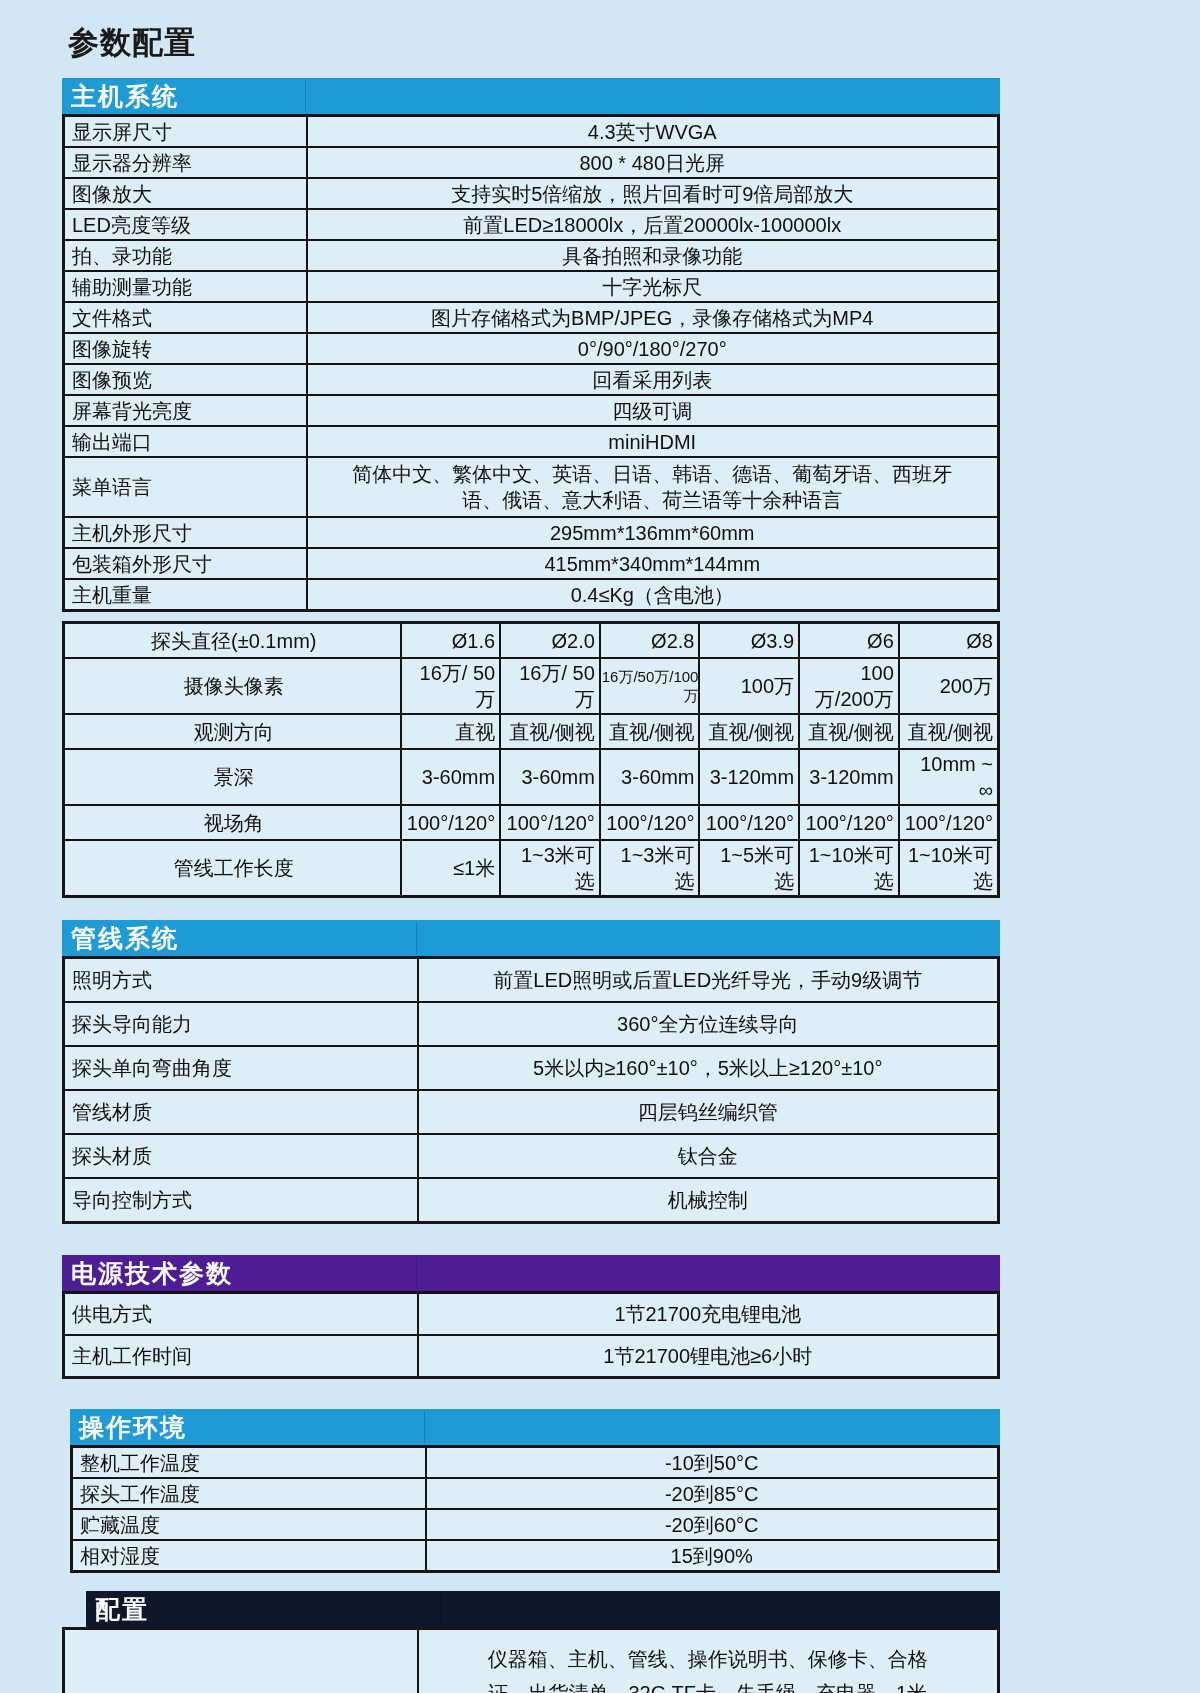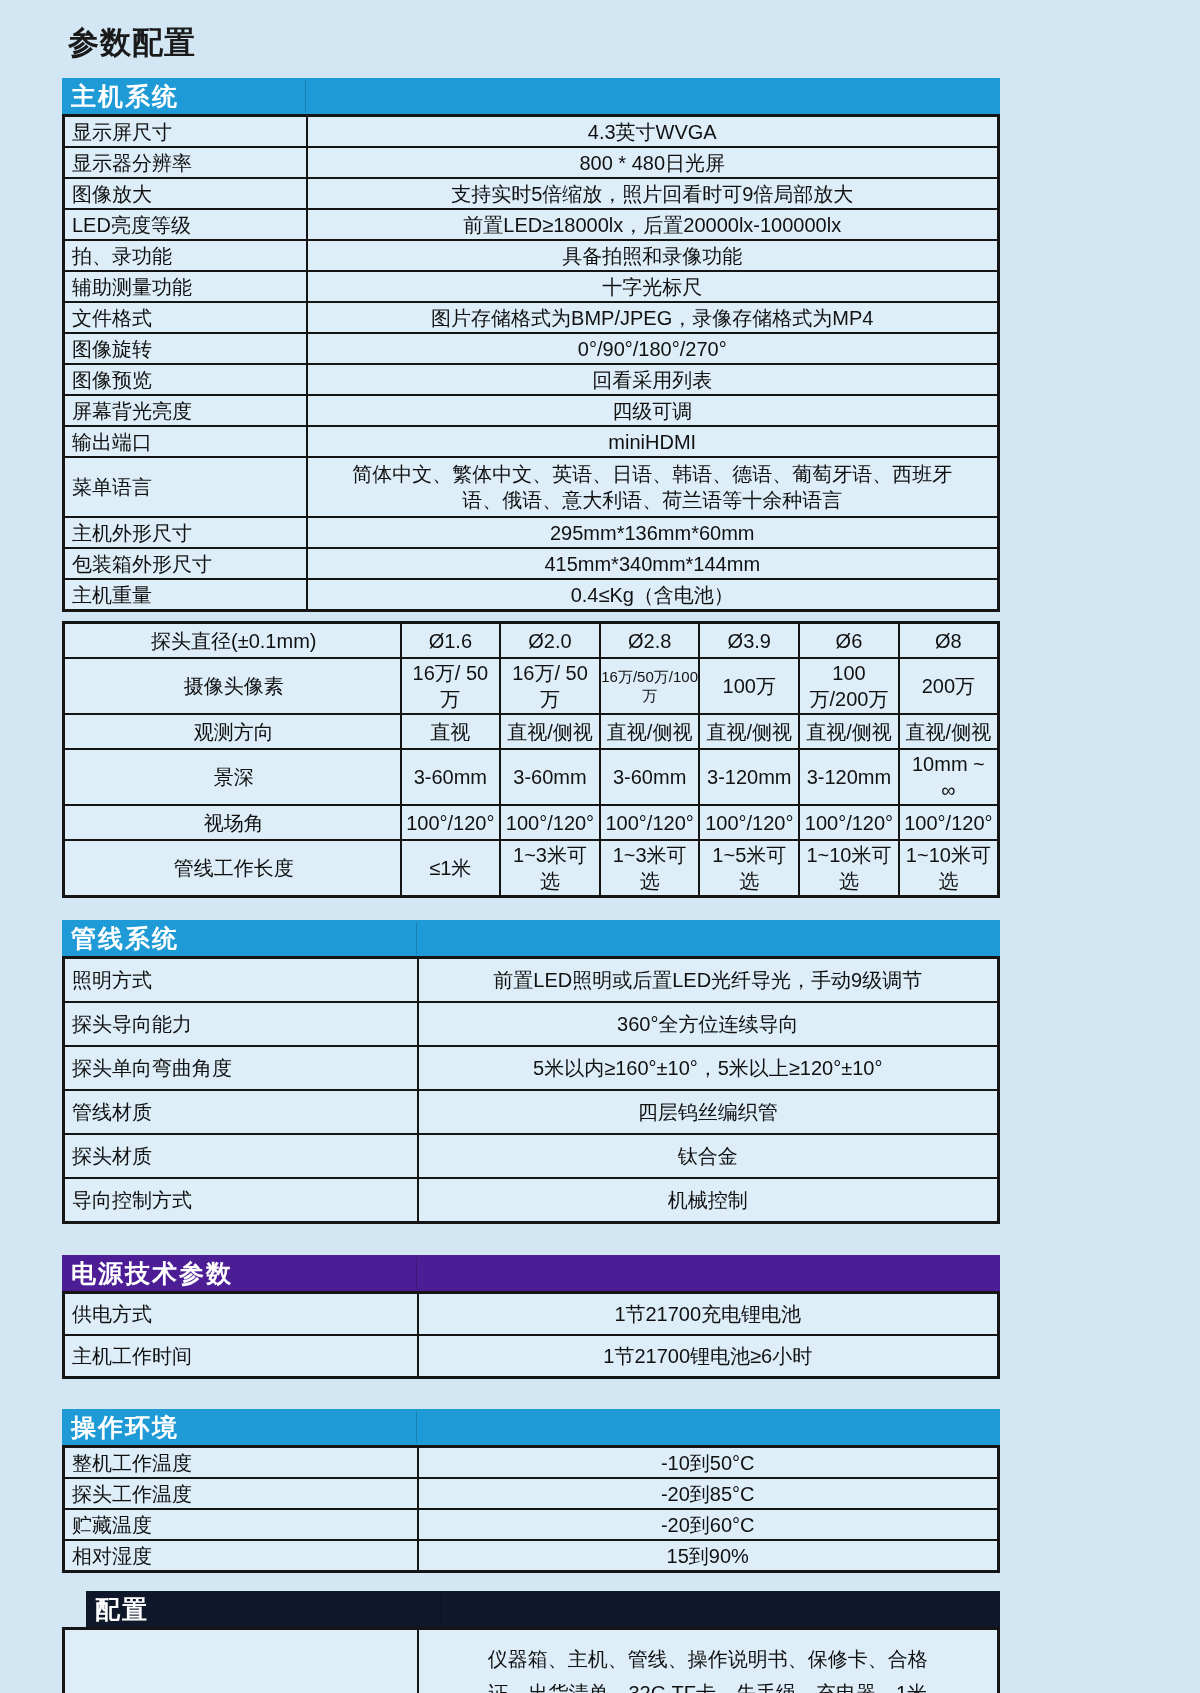--- a/index.html
+++ b/index.html
@@ -10,34 +10,34 @@
   .sec-bar{position:relative;height:36px;background:#1e9bd7;display:flex;align-items:center;}
   .sec-bar .bt{color:#fff;font-weight:bold;font-size:25px;padding-left:9px;letter-spacing:2px;}
   .sec-bar .bdv{position:absolute;top:2px;bottom:2px;width:1px;background:rgba(0,0,0,.18);}
   table{border-collapse:collapse;width:100%;table-layout:fixed;border:3px solid #151515;}
   td{border:2px solid #151515;background:#ddeef9;font-size:20px;padding:1px 4px;line-height:1.3;
      overflow:hidden;}
   td.lbl{text-align:left;padding-left:7px;}
   td.val{text-align:center;}
   .t1 td{height:27px;}
   .t1 tr.tall td{height:54px;}
-  .tp td{height:31px;text-align:center;}
+  .tp td{height:31px;text-align:right;}
   .tp td.lbl{text-align:center;}
   .tp tr.r-pixels td:nth-child(4){font-size:15px;padding:1px 0;}
   .t2 td{height:40px;}
   .t3 td{height:38px;}
   .t4 td{height:27px;}
   .t5 tr.std td.val{padding:12px 64px;line-height:34px;}
   .t5 tr.std td.lbl{height:140px;}
   .t5 tr.opt td{height:40px;}
   .sec1{margin-bottom:9px;border-radius:32px;}
   .secp{margin-bottom:22px;}
   .sec2{margin-bottom:13px;}
   .sec3{margin-bottom:30px;}
-  .sec4{margin-bottom:18px;}
+  .sec4{margin-bottom:18px;margin-left:8px;}
   .sec5{margin-bottom:10px;}
 </style>
 </head>
 <body>
 
 <div class="page">
 
   <div class="title">参数配置</div>
 
   <section class="sec1">

